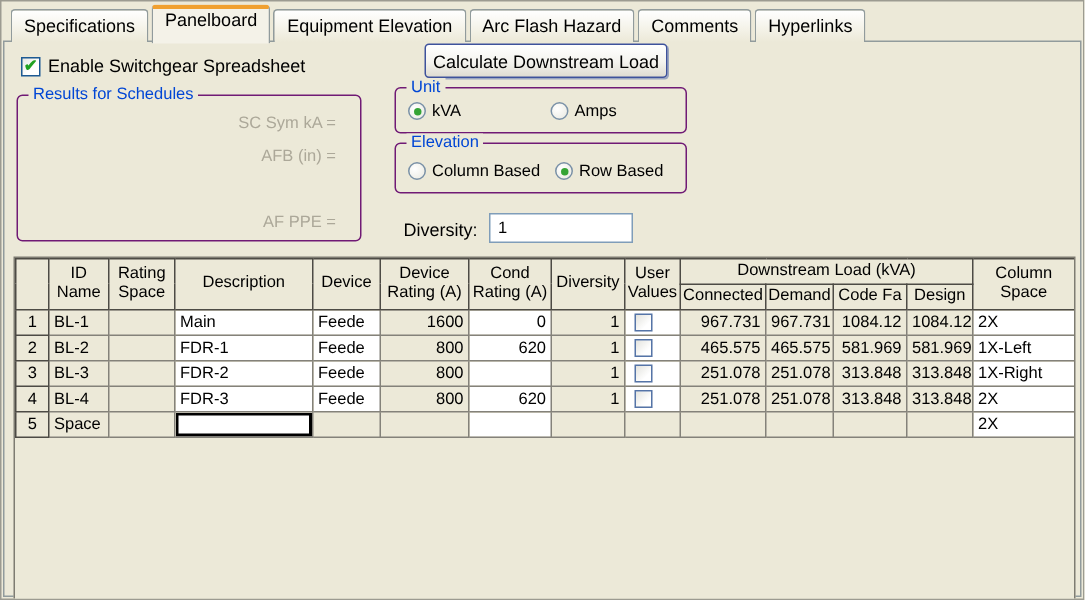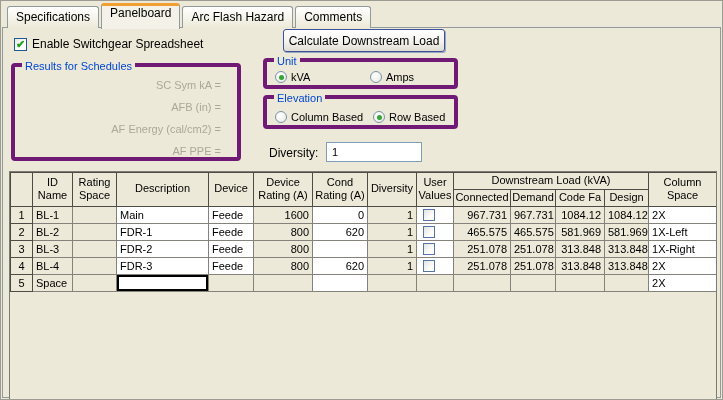--- a/index.html
+++ b/index.html
@@ -54,21 +54,21 @@
     border: 1px solid #1D5A94;
     background: linear-gradient(135deg, #E8E8E4 0%, #FFFFFF 60%);
     display: inline-flex; align-items: center; justify-content: center;
     margin-right: 5px;
   }
   .cb .glyph { color: #21A121; font-size: 11px; font-weight: bold; line-height: 1; }
   .cb-row .lbl { font-size: 12px; }
   
   .group {
     position: absolute;
-    border: 4px solid #701a75;
+    border: 1px solid #701a75;
     border-radius: 4px;
   }
   .group .gtitle {
     position: absolute; top: -7px; left: 7px;
     background: #ECE9D8; padding: 0 3px;
     color: #0046D5; font-size: 11px; white-space: nowrap;
   }
   .results { left: 10px; top: 62px; width: 230px; height: 98px; }
   .results .rlabel {
     position: absolute; right: 16px;
@@ -160,38 +160,39 @@
   }
 </style>
 </head>
 <body>
 
 <div class="dialog">
 
   <div class="tabs">
     <div class="tab">Specifications</div>
     <div class="tab active">Panelboard</div>
+    <div class="tab">Equipment Elevation</div>
     <div class="tab">Arc Flash Hazard</div>
     <div class="tab">Comments</div>
+    <div class="tab">Hyperlinks</div>
   </div>
 
   <div class="page"></div>
 
   <div class="cb-row">
     <span class="cb">
         <span class="glyph">✔</span>
       </span>
     <span class="lbl">Enable Switchgear Spreadsheet</span>
   </div>
 
   <div class="group results">
     <span class="gtitle">Results for Schedules</span>
     <span class="rlabel" style="top:12px;">SC Sym kA =</span>
     <span class="rlabel" style="top:34px;">AFB (in) =</span>
-    <span class="rlabel" style="top:56px;">AF Energy (cal/cm2) =</span>
     <span class="rlabel" style="top:78px;">AF PPE =</span>
   </div>
 
   <div class="calc-btn">Calculate Downstream Load</div>
 
   <div class="group unit-group">
     <span class="gtitle">Unit</span>
     <div class="radio-row" style="left:8px; top:9px;">
       <span class="radio selected"></span>
       <span>kVA</span>

